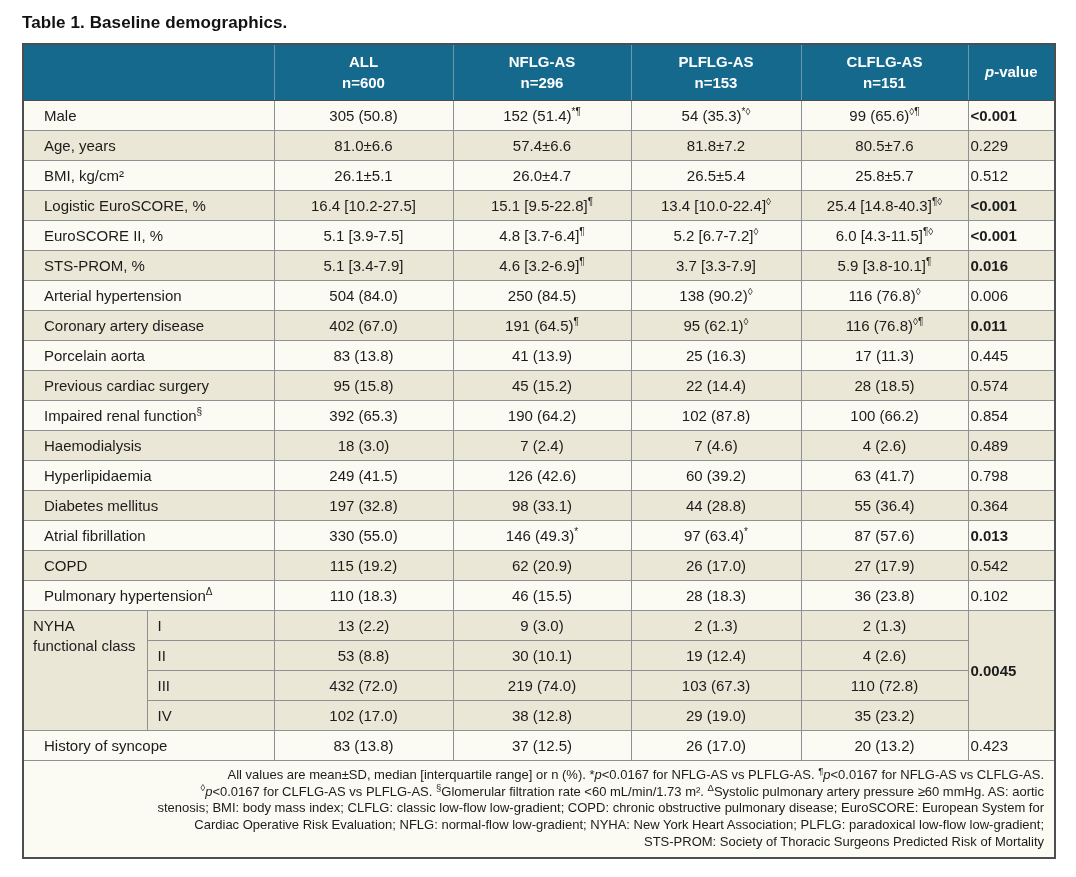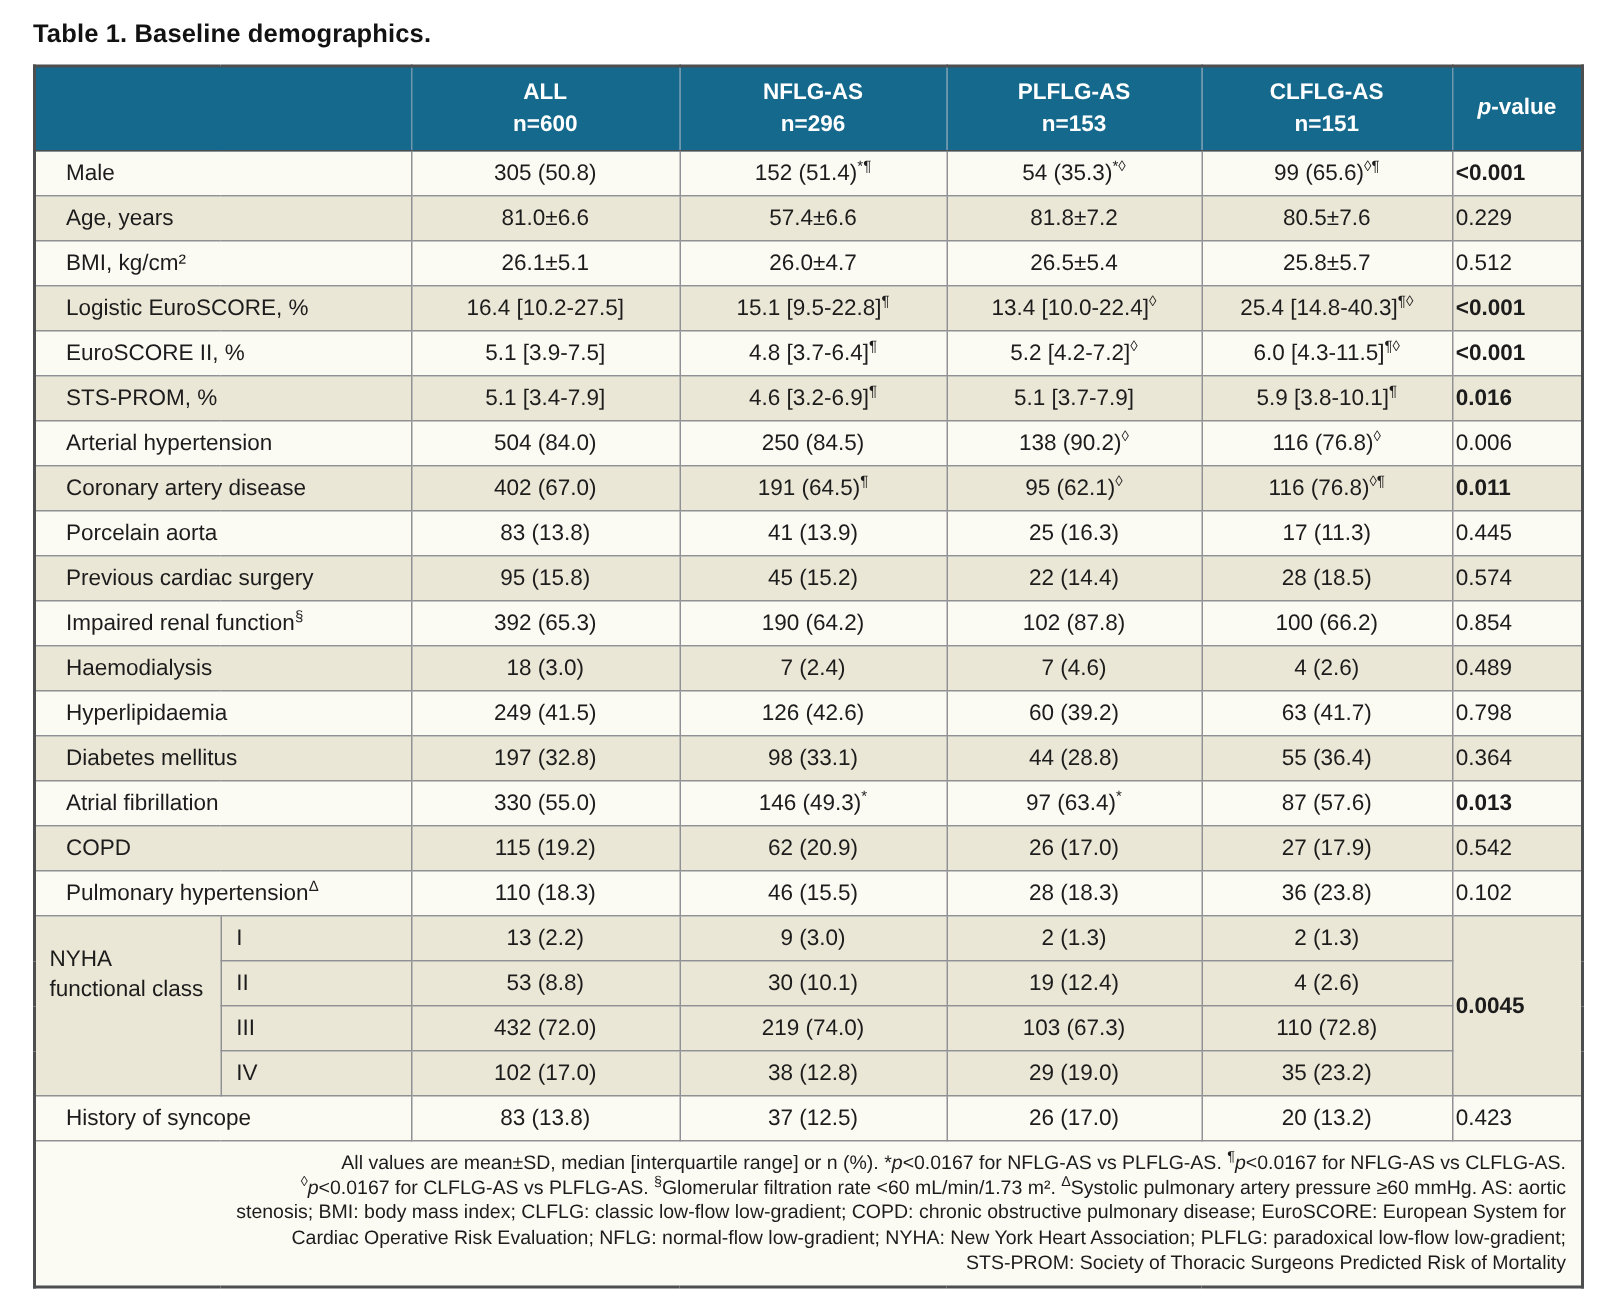--- a/index.html
+++ b/index.html
@@ -47,21 +47,21 @@
   tbody td {
     border: 1px solid var(--grid, #909194);
     font-size: 15px;
     height: 29px;
     padding: 0 8px;
     vertical-align: middle;
   }
   tr.r-white td { background: var(--row-white, #fbfaf3); }
   tr.r-beige td { background: var(--row-beige, #ebe7d6); }
   td.label { text-align: left; padding-left: 20px; }
-  td.group-label { text-align: left; padding-left: 9px; line-height: 1.3; vertical-align: top; padding-top: 19px; }
+  td.group-label { text-align: left; padding-left: 9px; line-height: 1.3; vertical-align: top; padding-top: 5px; }
   td.sublabel { text-align: left; padding-left: 10px; }
   td.val { text-align: center; padding: 0 2px; }
   td.pcell { text-align: left; padding: 0 2px; }
   td.pcell.pbold { font-weight: 700; }
   tbody sup {
     font-size: 10px;
     line-height: 0;
     vertical-align: super;
   }
   .footnote {
@@ -145,29 +145,29 @@
           <td class="val"><span>16.4 [10.2-27.5]</span></td>
           <td class="val"><span>15.1 [9.5-22.8]</span><sup>¶</sup></td>
           <td class="val"><span>13.4 [10.0-22.4]</span><sup>◊</sup></td>
           <td class="val"><span>25.4 [14.8-40.3]</span><sup>¶◊</sup></td>
           <td class="pcell pbold">&lt;0.001</td>
         </tr>
         <tr class="r-white">
           <td class="label" colspan="2"><span>EuroSCORE II, %</span></td>
           <td class="val"><span>5.1 [3.9-7.5]</span></td>
           <td class="val"><span>4.8 [3.7-6.4]</span><sup>¶</sup></td>
-          <td class="val"><span>5.2 [4.2-7.2]</span><sup>◊</sup></td>
+          <td class="val"><span>5.2 [6.7-7.2]</span><sup>◊</sup></td>
           <td class="val"><span>6.0 [4.3-11.5]</span><sup>¶◊</sup></td>
           <td class="pcell pbold">&lt;0.001</td>
         </tr>
         <tr class="r-beige">
           <td class="label" colspan="2"><span>STS-PROM, %</span></td>
           <td class="val"><span>5.1 [3.4-7.9]</span></td>
           <td class="val"><span>4.6 [3.2-6.9]</span><sup>¶</sup></td>
-          <td class="val"><span>5.1 [3.7-7.9]</span></td>
+          <td class="val"><span>3.7 [3.3-7.9]</span></td>
           <td class="val"><span>5.9 [3.8-10.1]</span><sup>¶</sup></td>
           <td class="pcell pbold">0.016</td>
         </tr>
         <tr class="r-white">
           <td class="label" colspan="2"><span>Arterial hypertension</span></td>
           <td class="val"><span>504 (84.0)</span></td>
           <td class="val"><span>250 (84.5)</span></td>
           <td class="val"><span>138 (90.2)</span><sup>◊</sup></td>
           <td class="val"><span>116 (76.8)</span><sup>◊</sup></td>
           <td class="pcell">0.006</td>

